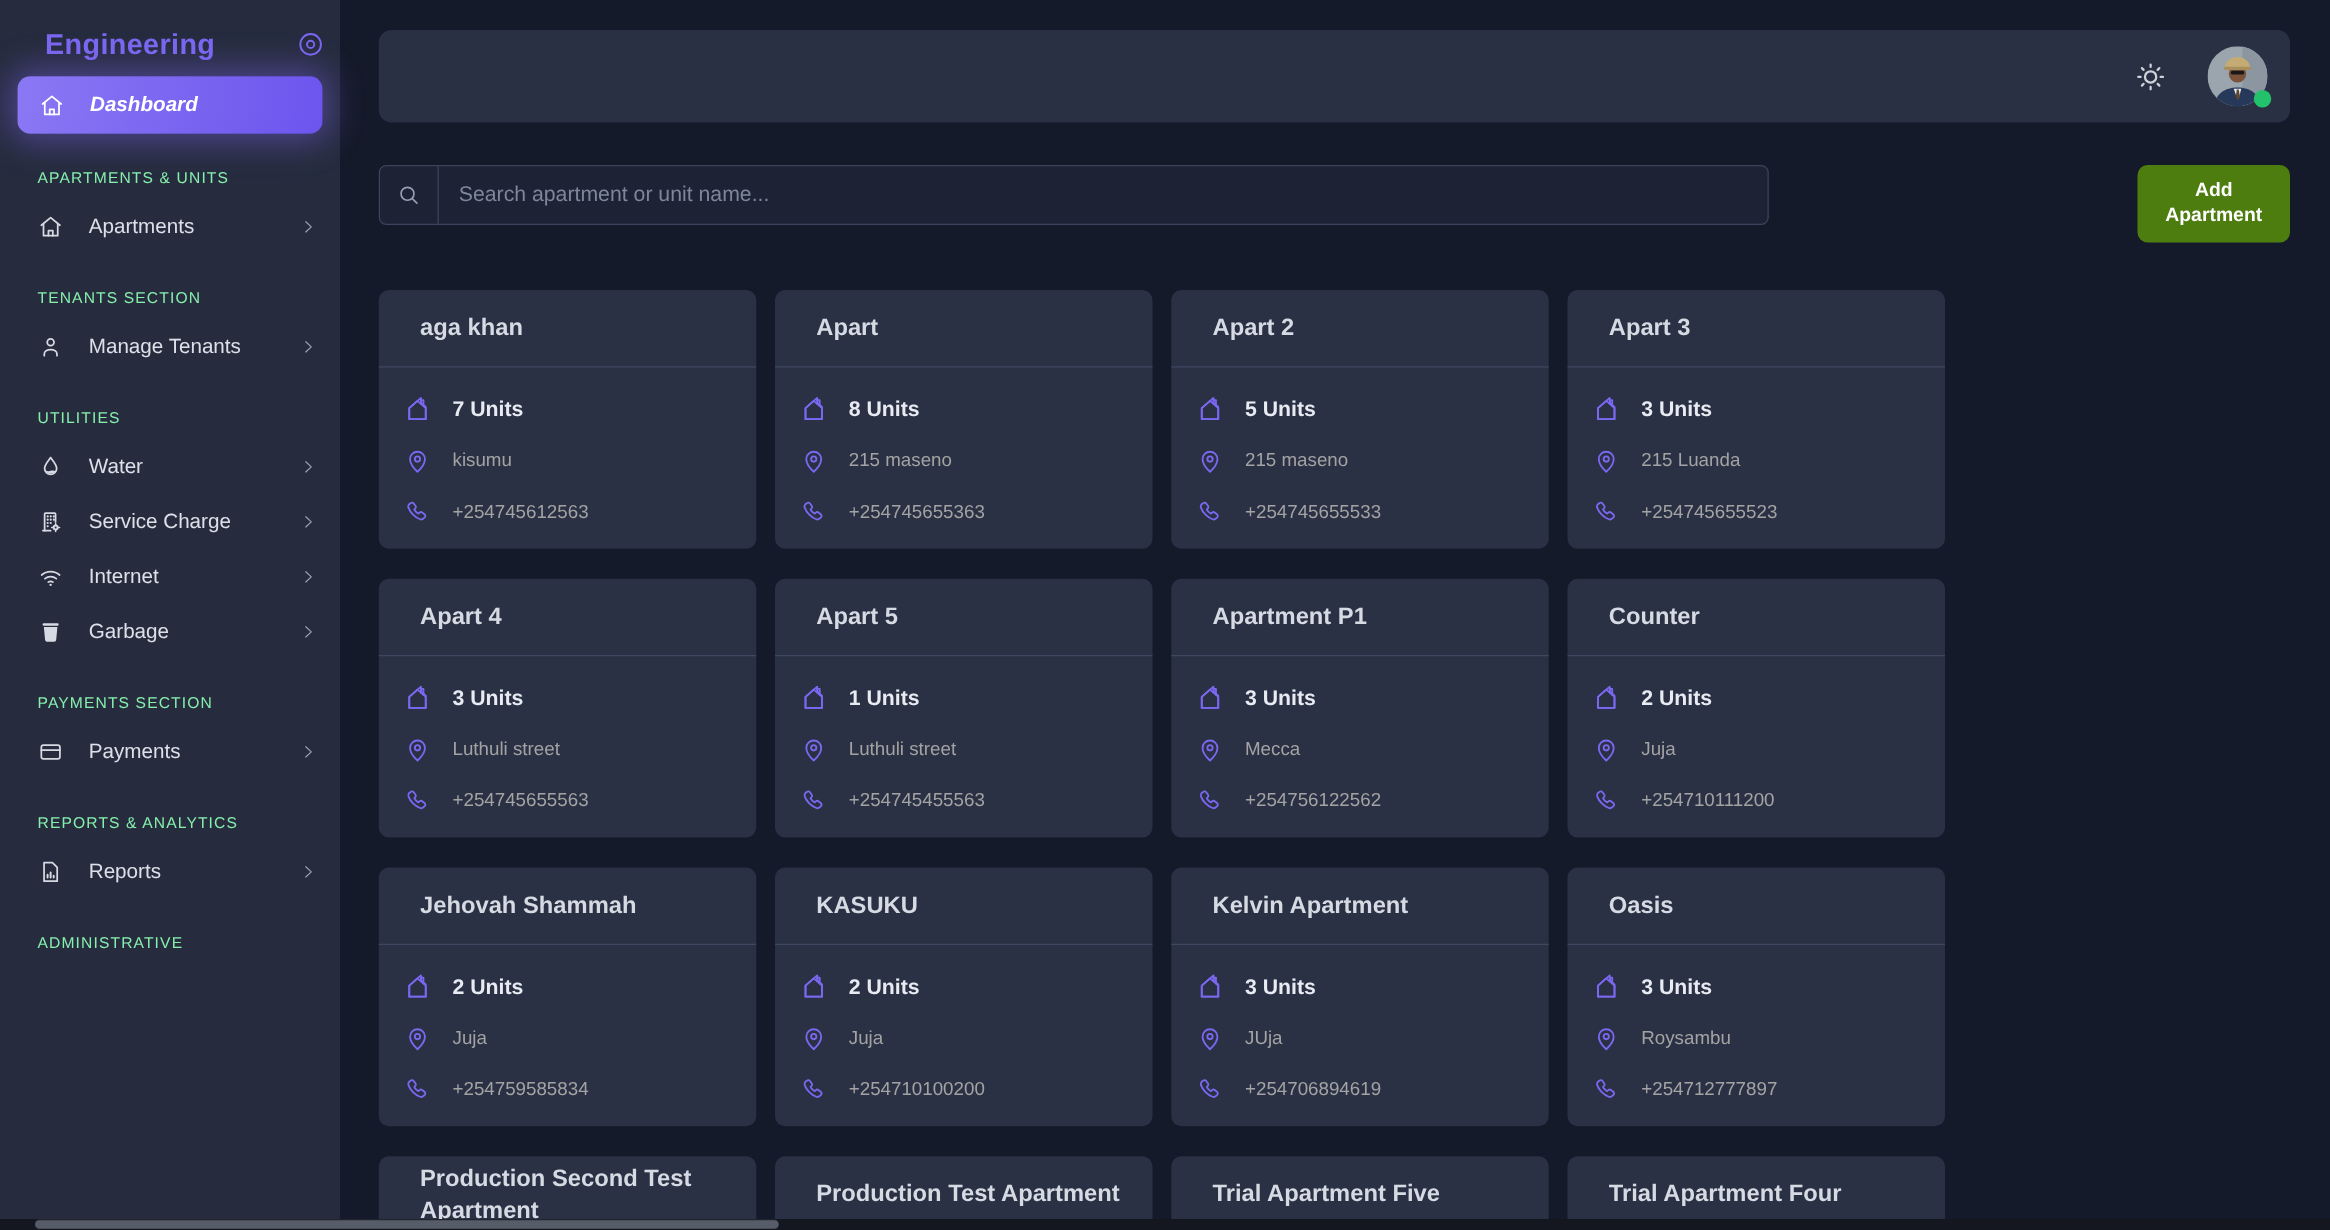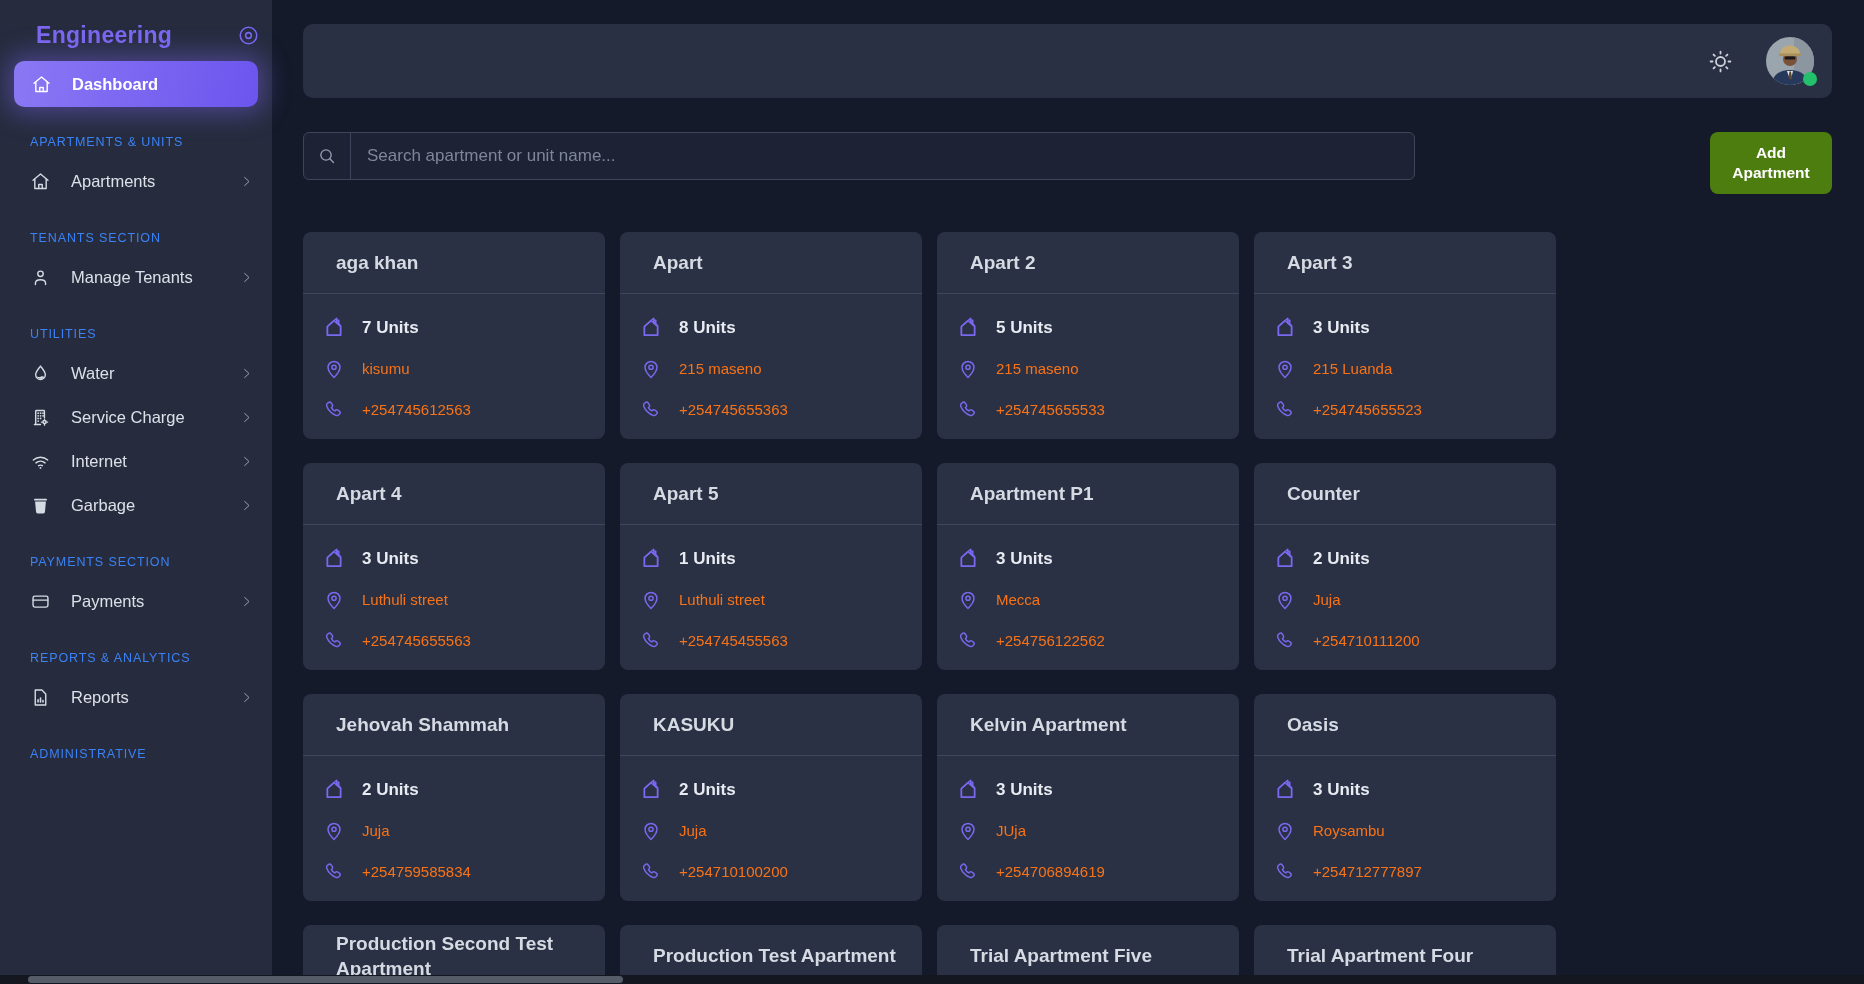--- a/index.html
+++ b/index.html
@@ -13,23 +13,23 @@
   .sidebar { position:fixed; left:0; top:0; bottom:0; width:272px; background:#262c3e; z-index:5; }
   .brand-row { display:flex; align-items:center; justify-content:space-between; padding:22px 12px 4px 36px; }
   .brand { color:#7b66f0; font-size:23px; font-weight:bold; letter-spacing:.3px; }
   .brand-toggle { width:23px; height:23px; color:#7b66f0; cursor:pointer; }
   .nav { margin-top:4px; }
   .nav-item { display:flex; align-items:center; height:43px; margin-bottom:1px; padding:0 18px 0 30px; color:#dde0e8; font-size:16.5px; cursor:pointer; }
   .nav-item .nav-ic { width:21px; height:21px; color:#d6dae2; margin-right:20px; }
   .nav-item .chev { margin-left:auto; width:15px; height:15px; color:#9aa0b0; stroke-width:2; }
   .nav-item.active { height:46px; margin:8px 14px 12px; padding:0 14px 0 17px; border-radius:10px;
       background:linear-gradient(100deg,#8a78f4,#6c55ee); color:#ffffff; font-weight:600;
-      box-shadow:0 0 26px 6px rgba(124,99,240,.45); }
+      box-shadow:0 0 26px 6px rgba(124,99,240,.45);font-style:italic; }
   .nav-item.active .nav-ic { color:#fff; }
-  .nav-section { margin:28px 30px 11px; color:#3b82f6; font-size:12.5px; letter-spacing:.9px; }
+  .nav-section { margin:28px 30px 11px; color:#86efac; font-size:12.5px; letter-spacing:.9px; }
 
   
   .main { margin-left:272px; padding:24px 32px 0 31px; }
   .topbar { height:74px; background:#2a3043; border-radius:10px; display:flex; align-items:center; justify-content:flex-end; gap:32px; padding:0 18px 0 24px; }
   .theme-toggle { width:27px; height:27px; color:#cdd1da; cursor:pointer; }
   .avatar-wrap { position:relative; width:48px; height:48px; cursor:pointer; }
   .avatar-wrap svg { width:48px; height:48px; display:block; }
   .status-dot { position:absolute; right:-3px; bottom:-1px; width:14px; height:14px; border-radius:50%; background:#23c16b; }
 
   .search-row { display:flex; align-items:flex-start; margin-top:34px; }
@@ -42,21 +42,21 @@
 
   
   .grid { margin-top:38px; display:grid; grid-template-columns:repeat(4,302px); gap:24px 15px; grid-auto-rows:207px; }
   .card { background:#2a3144; border-radius:8px; cursor:pointer; }
   .card-head { height:62px; display:flex; align-items:center; padding:0 18px 0 33px; border-bottom:1px solid #3f4760; }
   .card-title { font-size:19px; font-weight:600; color:#d6dae3; line-height:25px; }
   .card-body { padding:13px 14px 0 20px; }
   .card-row { height:41px; display:flex; align-items:center; }
   .card-ic { width:22px; height:22px; color:#7b68f0; margin-right:17px; }
   .units { font-size:17px; font-weight:bold; color:#e8ebf2; }
-  .muted { font-size:15px; color:#f97316; }
+  .muted { font-size:15px; color:#a3a3a3; }
 
   
   .hscroll { position:fixed; left:0; right:0; bottom:0; height:9px; background:#14171f; z-index:10; }
   .hscroll-thumb { position:absolute; left:28px; top:1px; width:595px; height:7px; border-radius:4px; background:#565c68; }
 </style>
 </head>
 <body>
 
 <aside class="sidebar">
   <div class="brand-row">

